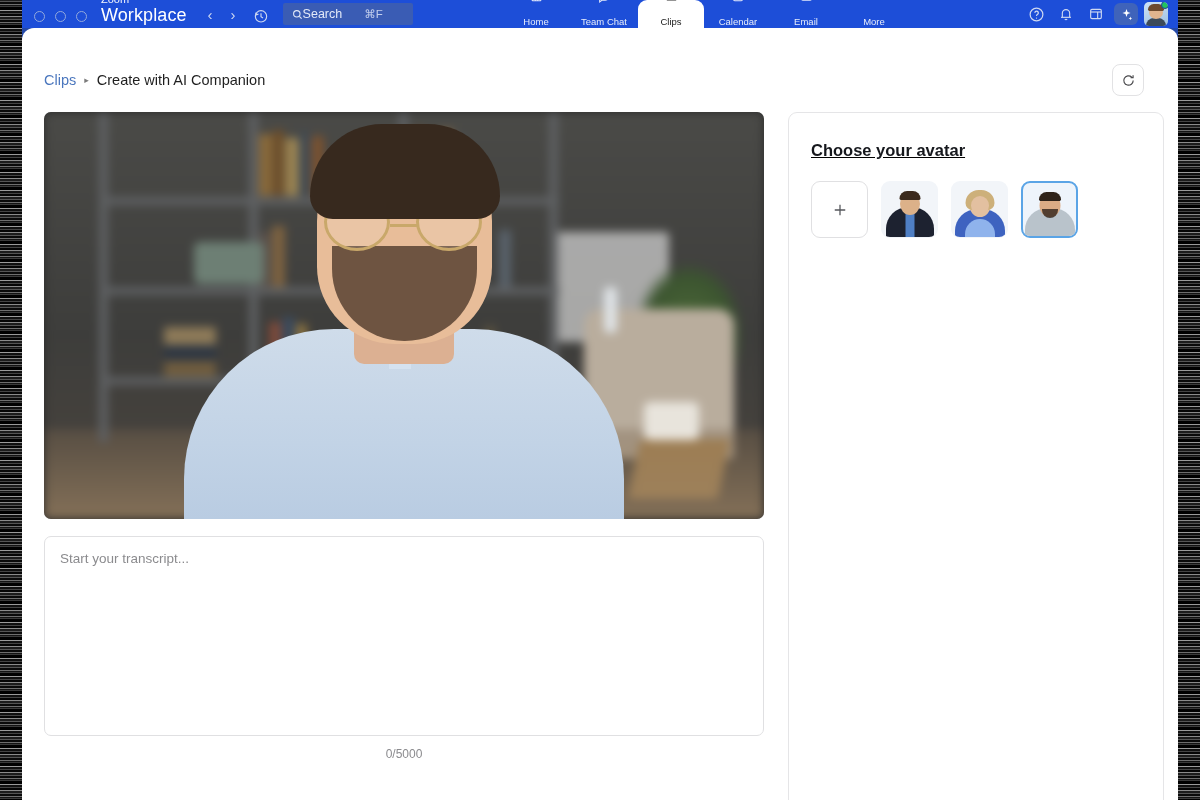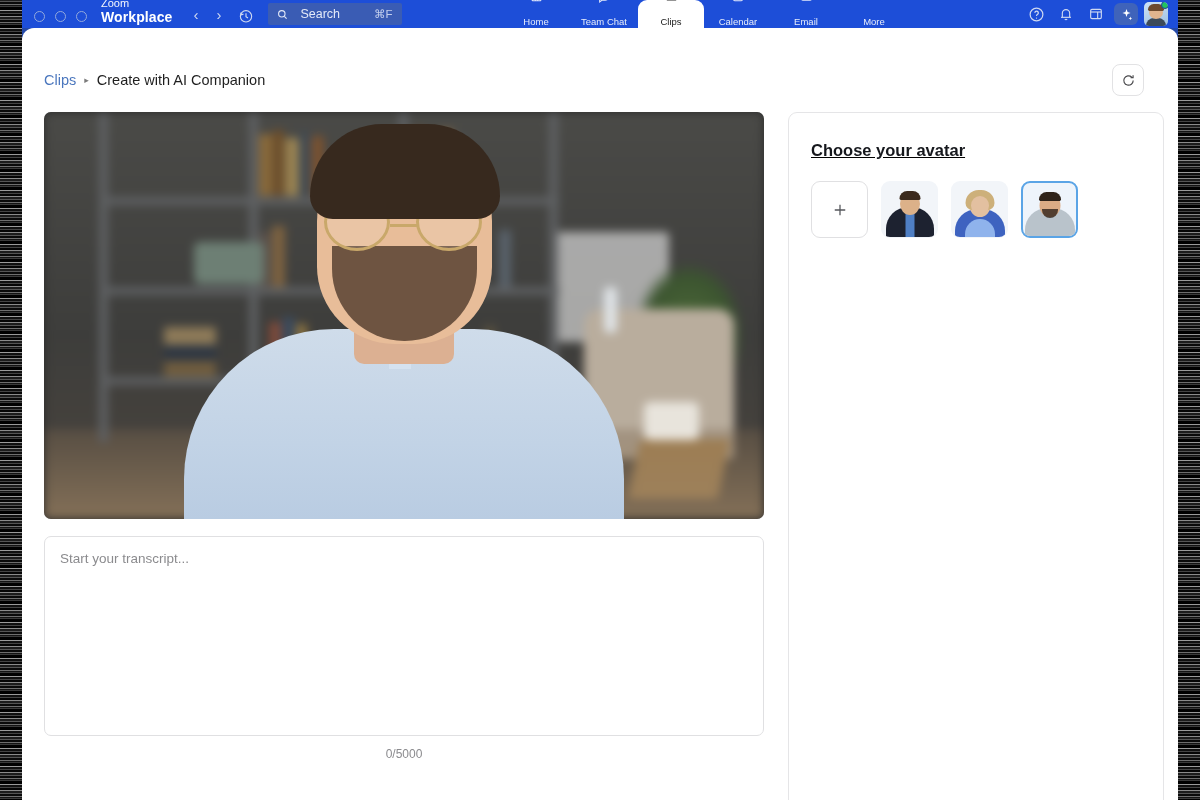--- a/index.html
+++ b/index.html
@@ -42,26 +42,26 @@
     position: relative; height: 28px; width: 100%;
     background: #1d4ed8; display: flex; align-items: flex-end;
     padding-left: 12px;
   }
   .traffic { display: flex; gap: 10px; align-items: center;
     padding-bottom: 6px; margin-right: 14px; }
   .dot { width: 11px; height: 11px; border-radius: 50%;
     border: 1.3px solid #93a9dd; }
   .brand { color: #fff; line-height: 1; padding-bottom: 4px; margin-right: 12px; }
   .brand .b1 { font-size: 11px; opacity: .95; display: block; margin-bottom: 1px; }
-  .brand .b2 { font-size: 14px; font-weight: 700; display: block; letter-spacing: .1px; }
+  .brand .b2 { font-size: 18px; font-weight: 400; display: block; letter-spacing: .1px; }
   .navbtn { color: #cfd9f1; font-size: 15px; padding: 0 9px 6px;
     line-height: 1; user-select: none; }
   .histbtn { padding: 0 8px 4px; display: flex; align-items: flex-end; }
   .searchbox {
-    display: flex; align-items: center; gap: 12px;
+    display: flex; align-items: center; gap: 0;
     background: #3a5cb4; border-radius: 2px;
     height: 22px; padding: 0 9px; margin: 0 0 3px 6px; min-width: 130px;
   }
   .searchbox .ph { color: #e3e9f8; font-size: 12.5px; }
   .searchbox .kb { color: #c3cfee; font-size: 11.5px; margin-left: 22px; }
 
   
   .tabs { position: absolute; left: 480px; bottom: 0; display: flex; align-items: flex-end; }
   .tab {
     width: 68px; height: 28px; display: flex; flex-direction: column;

